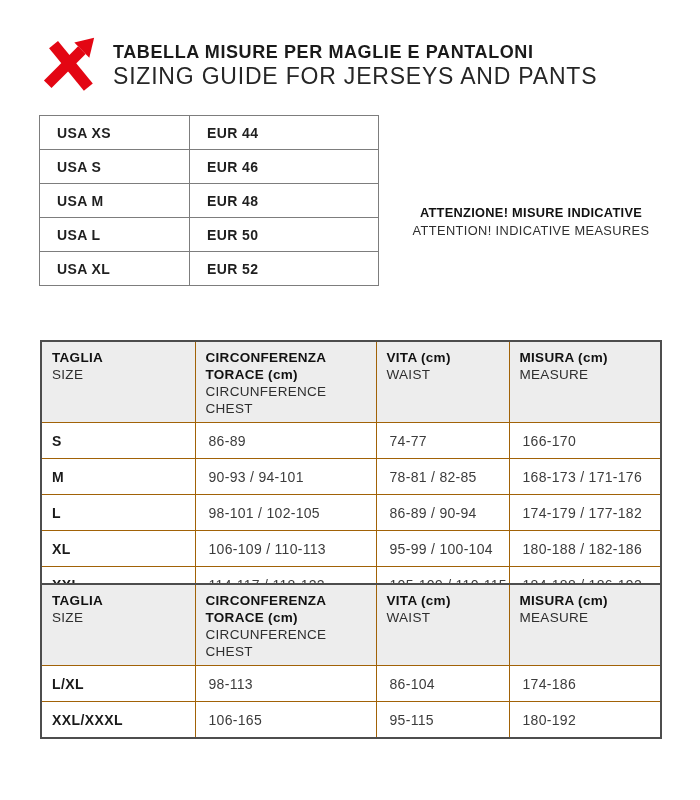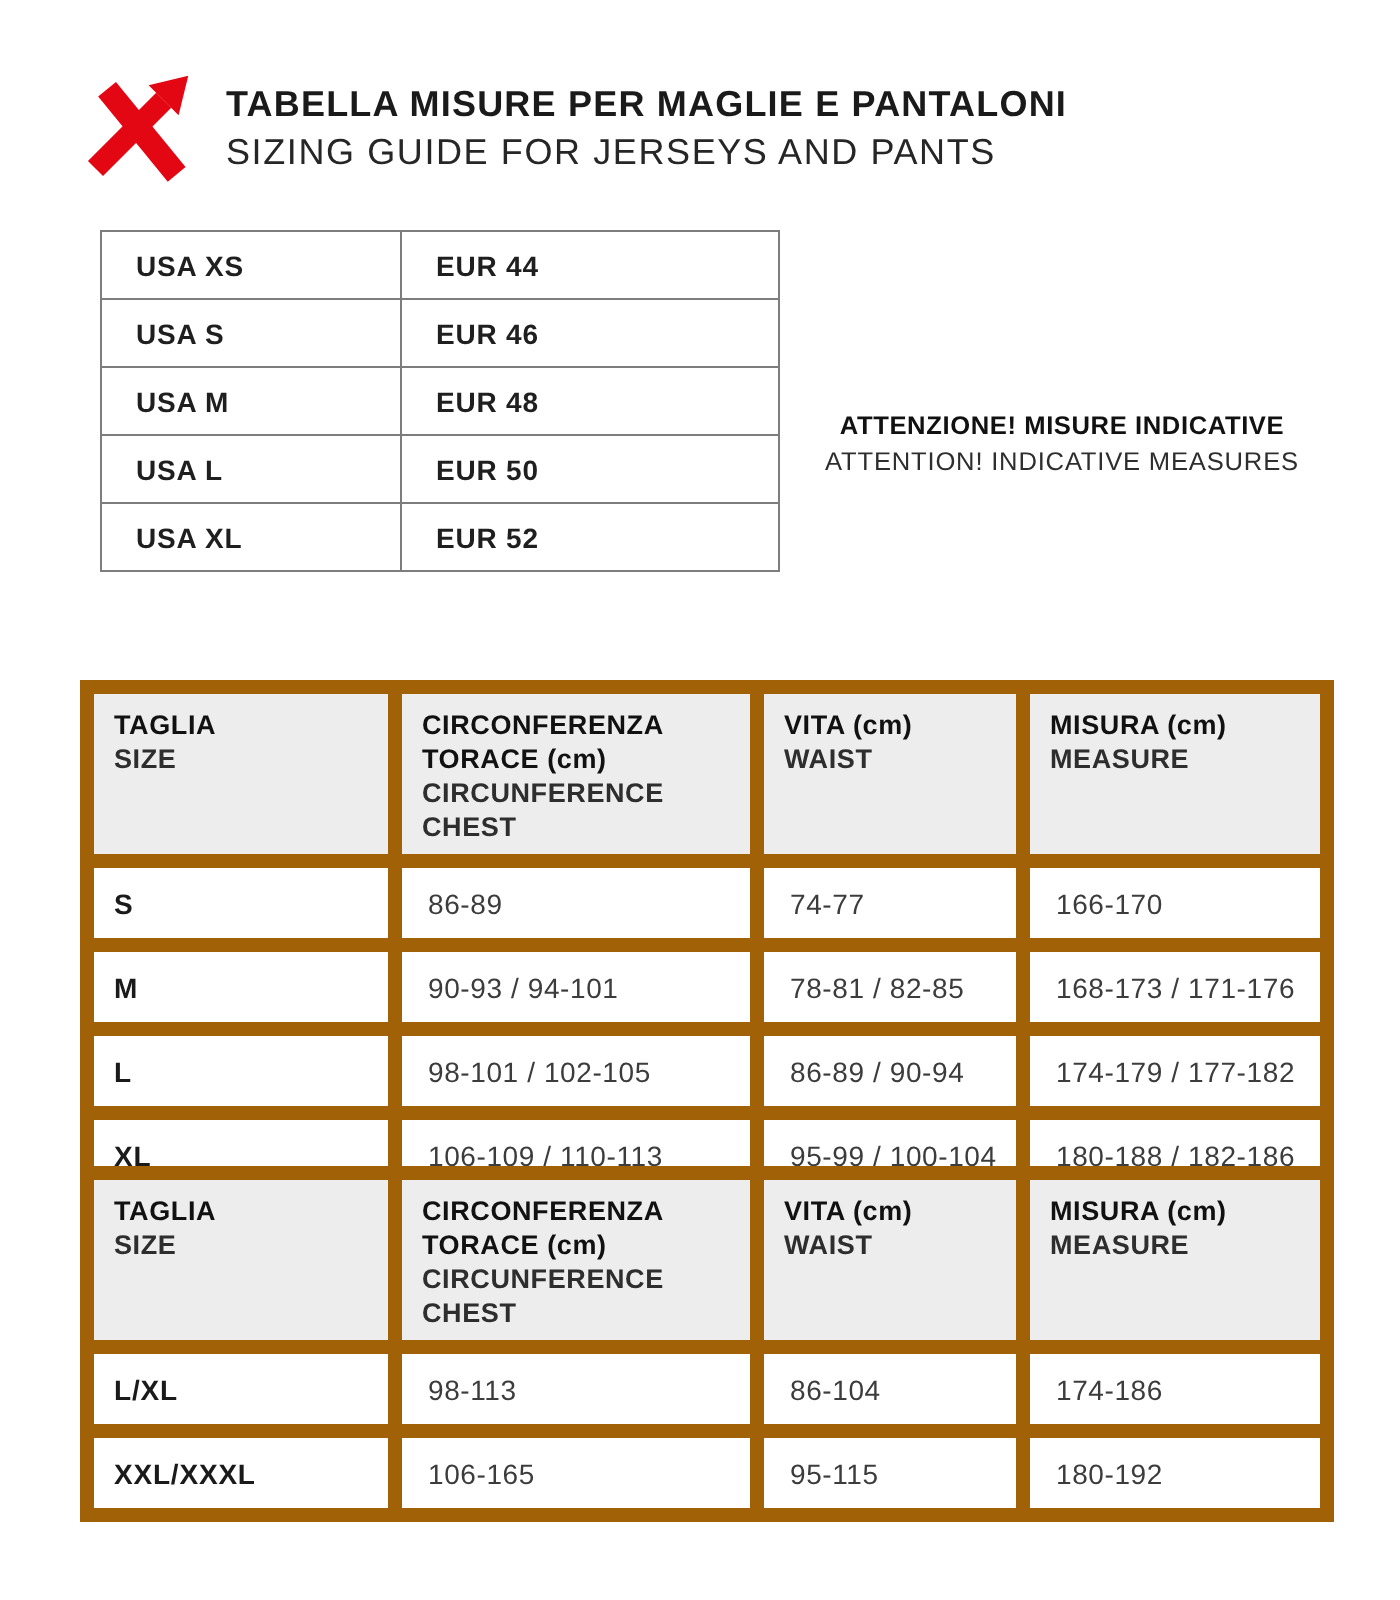--- a/index.html
+++ b/index.html
@@ -12,26 +12,26 @@
   .page { position:relative; width:700px; height:800px; background:#ffffff; }
 
   
   .header { position:absolute; left:40px; top:34px; display:flex; align-items:center; gap:15px; }
   .logo { width:58px; height:58px; flex:0 0 auto; }
   .titles { padding-top:2px; }
   .title {
     font-size:18px; font-weight:bold; letter-spacing:0.6px; line-height:24px; color:#1a1a1a;
   }
   .subtitle {
-    font-size:18px; font-weight:normal; letter-spacing:0.8px; line-height:24px; color:#262626;
+    font-size:23px; font-weight:normal; letter-spacing:0.8px; line-height:24px; color:#262626;
   }
 
   
   .conv-table {
-    position:absolute; left:50px; top:115px; width:339px;
+    position:absolute; left:39px; top:115px; width:339px;
     border-collapse:collapse; table-layout:fixed;
   }
   .conv-table td {
     border:1px solid #7d7d7d; height:33px;
     font-size:14px; font-weight:bold; letter-spacing:0.4px;
     padding:0 0 0 17px; vertical-align:middle; background:#ffffff; color:#1f1f1f;
   }
 
   
   .notice { position:absolute; left:405px; top:204px; width:252px; text-align:center; }
@@ -39,27 +39,27 @@
   .notice-reg  { font-size:12.8px; font-weight:normal; letter-spacing:0.4px; line-height:18px; color:#2e2e2e; }
 
   
   .size-table {
     position:absolute; left:40px; width:620px;
     border-collapse:collapse; table-layout:fixed;
     border:2px solid #4d4d4d;
   }
   .size-table--jerseys { top:340px; }
   .size-table--combined { top:583px; }
-  .size-table th, .size-table td { border:7px solid #a16207; }
+  .size-table th, .size-table td { border:1px solid #a16207; }
   .size-table th {
     background:#ededed; text-align:left; vertical-align:top;
     padding:7px 8px 5px 10px; height:56px;
   }
   .h-bold { font-size:13.5px; font-weight:bold; line-height:17px; letter-spacing:0.3px; color:#111; }
-  .h-reg  { font-size:13.5px; font-weight:bold; line-height:17px; letter-spacing:0.3px; color:#2e2e2e; }
+  .h-reg  { font-size:13.5px; font-weight:normal; line-height:17px; letter-spacing:0.3px; color:#2e2e2e; }
   .size-table td { height:33px; vertical-align:middle; background:#ffffff; }
   .size-table td.size-cell {
     font-size:14px; font-weight:bold; letter-spacing:0.4px; padding-left:10px; color:#1a1a1a;
   }
   .size-table td.val-cell {
     font-size:14px; font-weight:normal; letter-spacing:0.3px; padding-left:13px; color:#3c3c3c;
   }
 </style>
 </head>
 <body>

